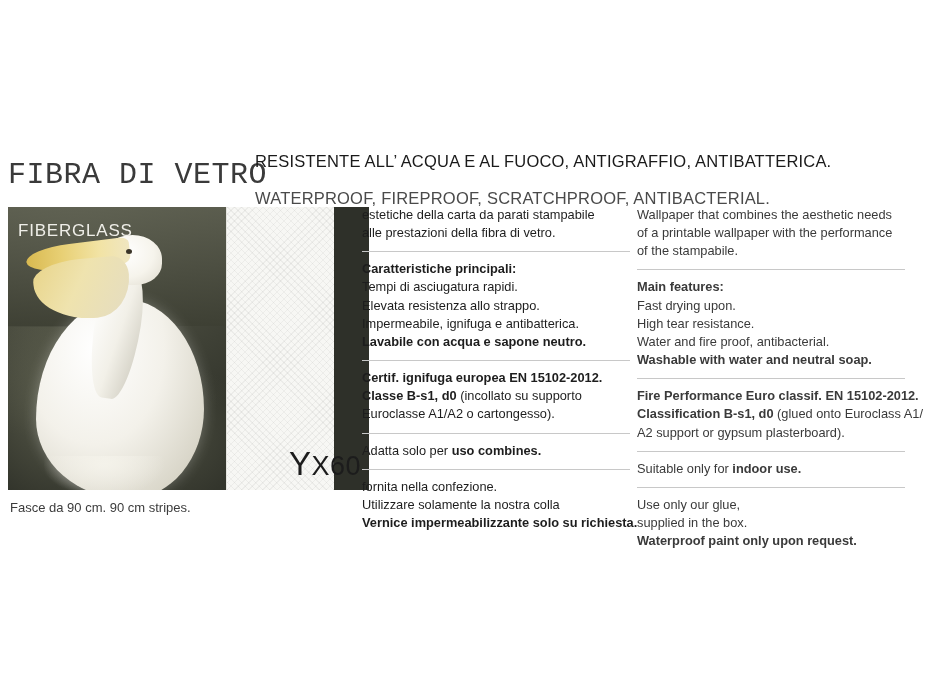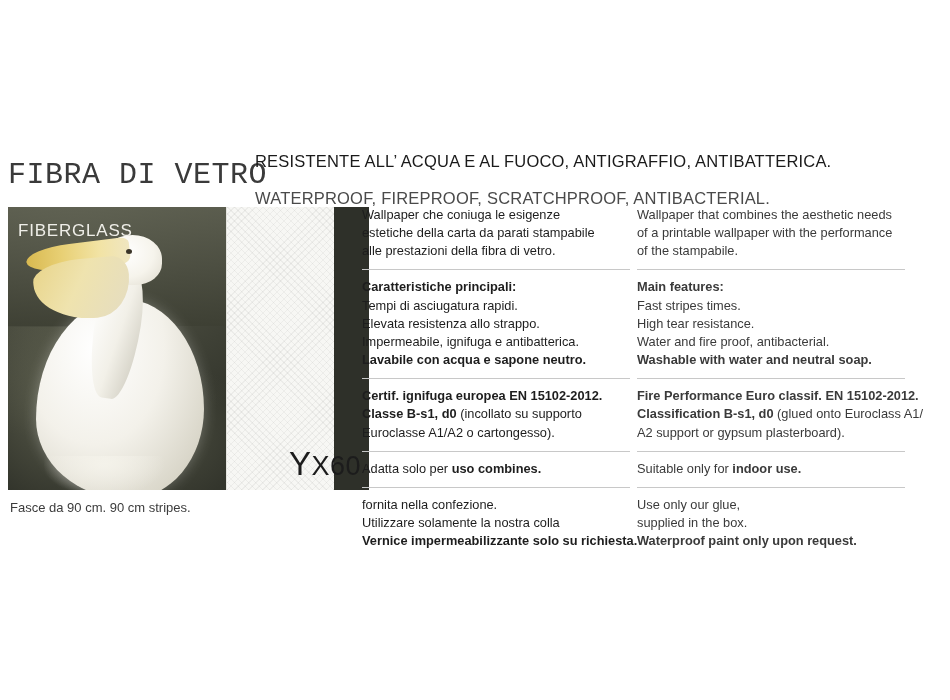--- a/index.html
+++ b/index.html
@@ -265,21 +265,20 @@
       <div class="foot"></div>
     </div>
     <div class="swatch"></div>
     <div class="fiberglass-label">FIBERGLASS</div>
     <div class="code"><span>Y</span><span class="small">X60</span></div>
   </div>
   <div class="caption">Fasce da 90 cm. 90 cm stripes.</div>
 
   <div class="col col-it">
     <div class="block">
-      <div class="line">Wallpaper che coniuga le esigenze</div>
       <div class="line">estetiche della carta da parati stampabile</div>
       <div class="line">alle prestazioni della fibra di vetro.</div>
     </div>
     <div class="rule"></div>
     <div class="block">
       <div class="line b">Caratteristiche principali:</div>
       <div class="line">Tempi di asciugatura rapidi.</div>
       <div class="line">Elevata resistenza allo strappo.</div>
       <div class="line">Impermeabile, ignifuga e antibatterica.</div>
       <div class="line b">Lavabile con acqua e sapone neutro.</div>
@@ -304,21 +303,21 @@
 
   <div class="col col-en">
     <div class="block">
       <div class="line">Wallpaper that combines the aesthetic needs</div>
       <div class="line">of a printable wallpaper with the performance</div>
       <div class="line">of the stampabile.</div>
     </div>
     <div class="rule"></div>
     <div class="block">
       <div class="line b">Main features:</div>
-      <div class="line">Fast stripes times.</div>
+      <div class="line">Fast drying upon.</div>
       <div class="line">High tear resistance.</div>
       <div class="line">Water and fire proof, antibacterial.</div>
       <div class="line b">Washable with water and neutral soap.</div>
     </div>
     <div class="rule"></div>
     <div class="block">
       <div class="line b">Fire Performance Euro classif. EN 15102-2012.</div>
       <div class="line"><span class="b">Classification B-s1, d0</span><span> (glued onto Euroclass A1/</span></div>
       <div class="line">A2 support or gypsum plasterboard).</div>
     </div>

